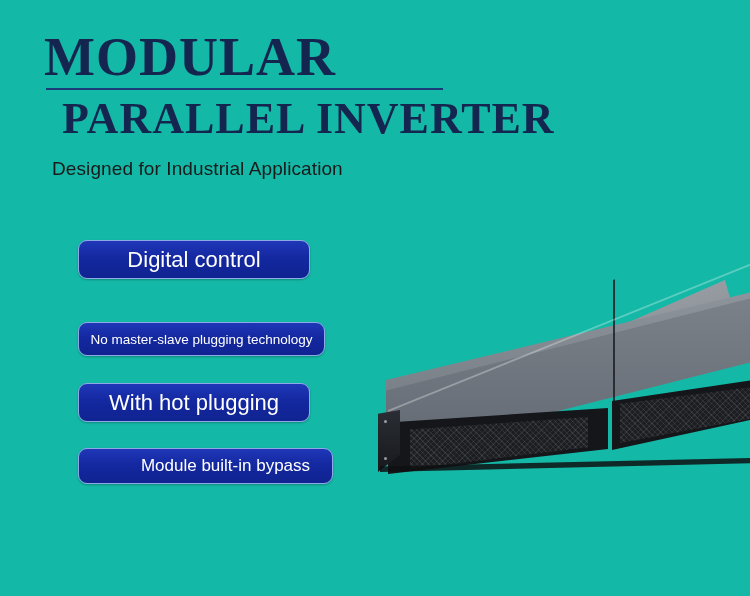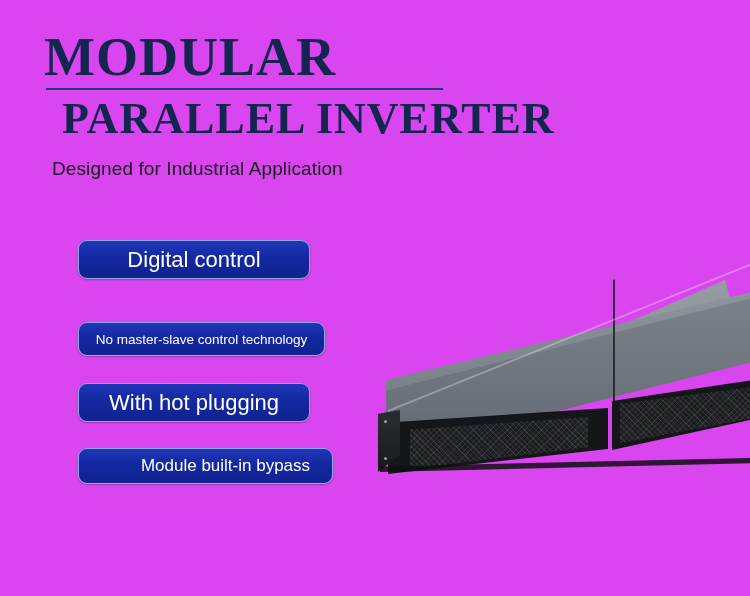--- a/index.html
+++ b/index.html
@@ -11,21 +11,21 @@
     height: 596px;
     background: #ffffff;
     font-family: "Liberation Sans", sans-serif;
     overflow: hidden;
     position: relative;
   }
   .page {
     position: relative;
     width: 750px;
     height: 596px;
-    background: #d946ef;
+    background: #14b8a6;
     overflow: hidden;
   }
 
   
   .headline-wrap {
     position: absolute;
     left: 44px;
     top: 28px;
     width: 640px;
   }
@@ -201,21 +201,21 @@
     <div class="headline-rule"></div>
     <div class="headline-2">PARALLEL  INVERTER</div>
   </div>
 
   <div class="subhead">Designed for Industrial Application</div>
 
   <div class="features">
     <div class="pill big">Digital control</div>
     <div class="gap-a"></div>
     <div class="gap-b"></div>
-    <div class="pill tiny">No master-slave control technology</div>
+    <div class="pill tiny">No master-slave plugging technology</div>
     <div class="gap-c"></div>
     <div class="pill big">With hot plugging</div>
     <div class="gap-d"></div>
     <div class="pill med">Module built-in bypass</div>
   </div>
 
   <div class="product">
 
     <div class="lid lid-a"></div>
     <div class="lid lid-b"></div>

